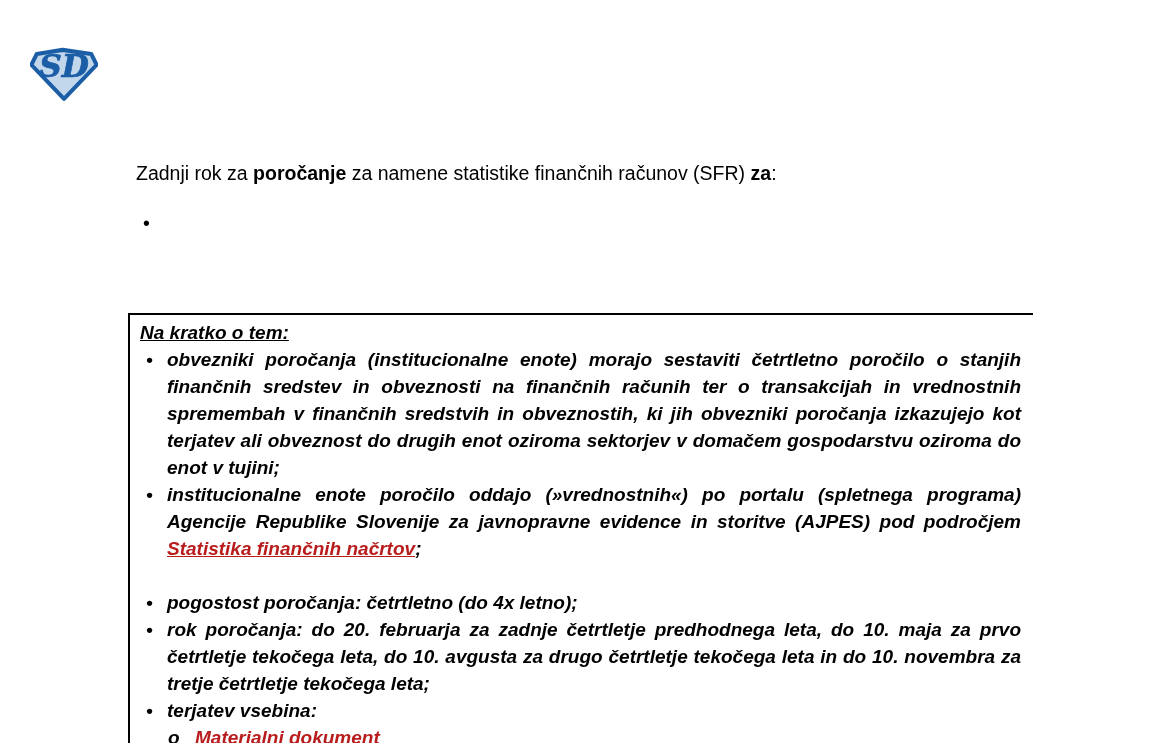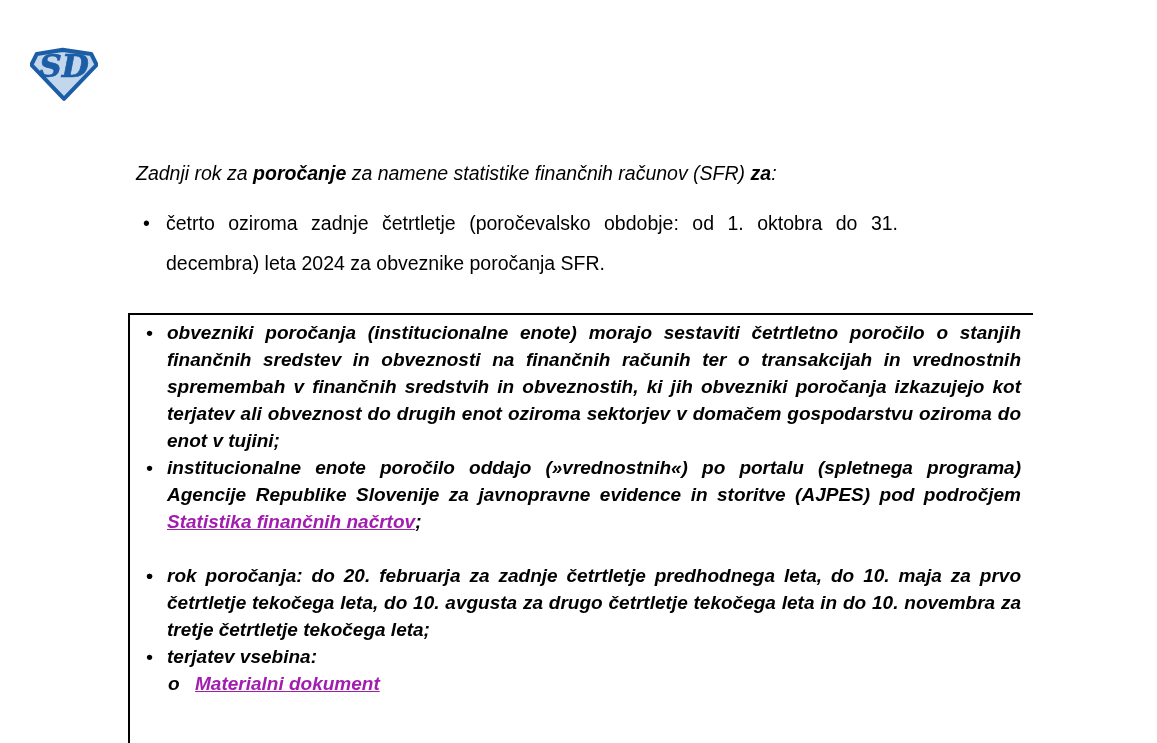--- a/index.html
+++ b/index.html
@@ -11,21 +11,21 @@
     overflow: hidden;
   }
   .page { position: relative; width: 1033px; height: 743px; overflow: hidden; }
 
   
   .logo { position: absolute; left: 30px; top: 44px; width: 68px; height: 58px; }
 
   
   .intro {
     position: absolute; left: 136px; right: 144px; top: 160px;
-    font-size: 19.5px; line-height: 26px; font-style: italic;
+    font-size: 19.5px; line-height: 26px;
   }
   .b { font-weight: bold; }
 
   .intro-bullet {
     position: absolute; left: 136px; right: 135px; top: 203px;
     font-size: 19.5px; line-height: 40px;
     text-align: justify;
     padding-left: 30px;
   }
   .intro-bullet .marker {
@@ -52,60 +52,61 @@
   .box-li > .marker { position: absolute; left: 6px; top: 0; }
   .box-li-sub {
     position: relative;
     padding-left: 55px;
     text-align: left;
   }
   .box-li-sub > .marker { position: absolute; left: 28px; top: 0; }
   .spacer-line { height: 27px; }
 
   a.doc-link, .doc-link {
-    color: #a21caf;
+    color: #b91c1c;
     text-decoration: underline;
     cursor: pointer;
   }
 </style>
 </head>
 <body>
 
 <div class="page">
 
   <svg class="logo" viewBox="0 0 100 84">
     <polygon points="10,14 48,8 90,14 98,30 50,80 2,30" fill="#C3D7EC" stroke="#1B5EA6" stroke-width="6" stroke-linejoin="round"></polygon>
     <text x="50" y="48" text-anchor="middle" font-family="DejaVu Serif, serif" font-size="46" font-weight="bold" font-style="italic" fill="#1B5EA6" stroke="#1B5EA6" stroke-width="1">SD</text>
   </svg>
 
   <div class="intro">
     <span>Zadnji rok za </span><span class="b">poročanje</span><span> za namene statistike finančnih računov (SFR) </span><span class="b">za</span><span>:</span>
   </div>
 
   <div class="intro-bullet">
     <span class="marker">•</span>
-    <span>četrto oziroma zadnje četrtletje (poročevalsko obdobje: od 1. oktobra do 31. decembra) leta 2024 za obveznike poročanja SFR.</span>
   </div>
 
   <div class="infobox">
+    <div class="box-title">Na kratko o tem:</div>
 
     <div class="box-li">
       <span class="marker">•</span>
       <span>obvezniki poročanja (institucionalne enote) morajo sestaviti četrtletno poročilo o stanjih finančnih sredstev in obveznosti na finančnih računih ter o transakcijah in vrednostnih spremembah v finančnih sredstvih in obveznostih, ki jih obvezniki poročanja izkazujejo kot terjatev ali obveznost do drugih enot oziroma sektorjev v domačem gospodarstvu oziroma do enot v tujini;</span>
     </div>
 
     <div class="box-li">
       <span class="marker">•</span>
       <span>institucionalne enote poročilo oddajo (»vrednostnih«) po portalu (spletnega programa) Agencije Republike Slovenije za javnopravne evidence in storitve (AJPES) pod področjem </span><a class="doc-link">Statistika finančnih načrtov</a><span>;</span>
     </div>
 
     <div class="spacer-line"></div>
 
     <div class="box-li">
       <span class="marker">•</span>
+      <span>pogostost poročanja: četrtletno (do 4x letno);</span>
     </div>
 
     <div class="box-li">
       <span class="marker">•</span>
       <span>rok poročanja: do 20. februarja za zadnje četrtletje predhodnega leta, do 10. maja za prvo četrtletje tekočega leta, do 10. avgusta za drugo četrtletje tekočega leta in do 10. novembra za tretje četrtletje tekočega leta;</span>
     </div>
 
     <div class="box-li">
       <span class="marker">•</span>
       <span>terjatev vsebina:</span>

